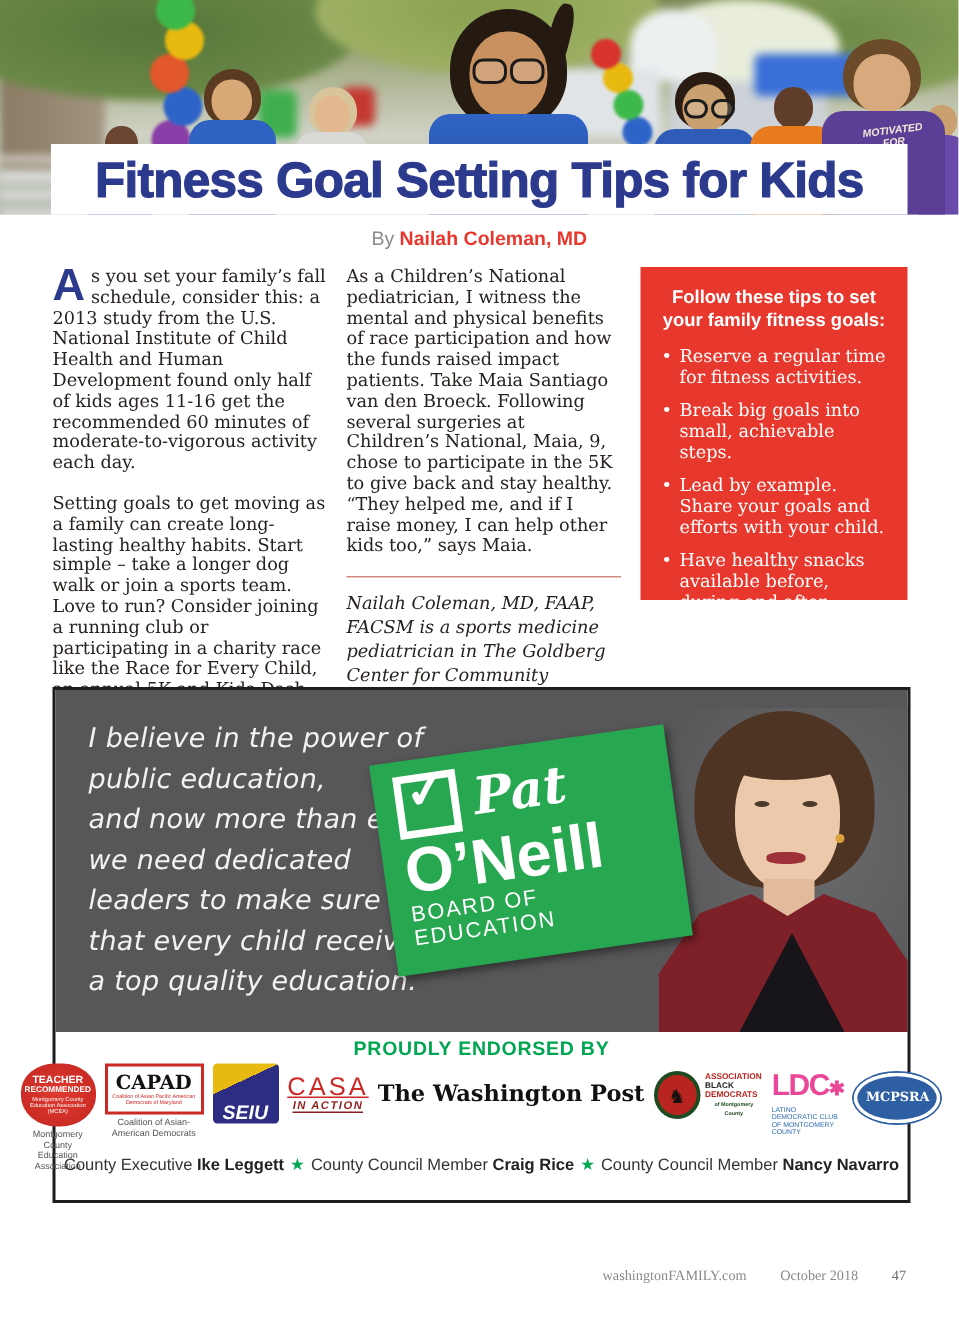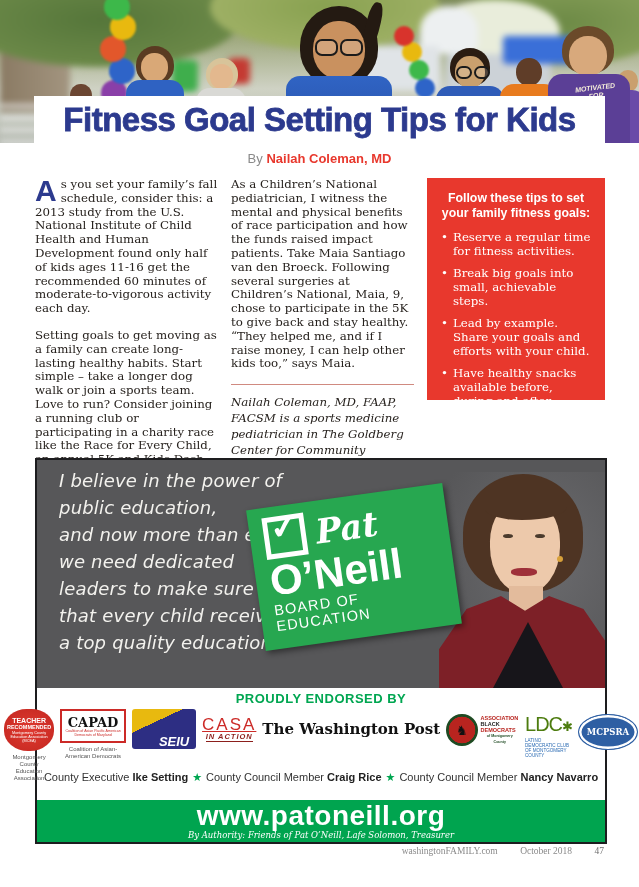--- a/index.html
+++ b/index.html
@@ -96,21 +96,21 @@
   .bio{font-style:italic;border-top:1px solid #d08a80;padding-top:9px;margin-top:15px;line-height:16px;}
 
   .tips{width:178px;flex:none;background:#e8382d;color:#ffffff;padding:13px 13px 15px 13px;box-sizing:border-box;height:222px;}
   .tips-title{font-family:"Liberation Sans",sans-serif;font-weight:bold;font-size:12.3px;line-height:15px;text-align:center;margin-bottom:9px;}
   .tip{position:relative;padding-left:13px;margin-bottom:8px;font-size:11.8px;line-height:14px;}
   .tip::before{content:"•";position:absolute;left:1px;top:0;}
 
   
   .ad{position:absolute;left:35px;top:458px;width:568px;border:2px solid #1d1d1f;background:#ffffff;}
   .ad-photo{position:relative;height:228px;background:#575759;overflow:hidden;}
-  .quote{position:absolute;left:22px;top:7px;color:#f3f2ee;font-family:"DejaVu Sans",cursive,sans-serif;
+  .quote{position:absolute;left:22px;top:19px;color:#f3f2ee;font-family:"DejaVu Sans",cursive,sans-serif;
     font-style:italic;font-size:18px;line-height:27px;letter-spacing:0.2px;}
   .w-wrap{position:absolute;right:0;bottom:0;width:160px;height:216px;}
   .w-wrap > div{position:absolute;}
   .w-bg{right:-10px;top:0;width:180px;height:216px;background:radial-gradient(ellipse at 60% 40%,#6b6b6e,#575759 75%);}
   .w-hair{top:2px;left:18px;width:120px;height:118px;background:#4e3423;border-radius:50% 50% 42% 42%;}
   .w-face{top:28px;left:45px;width:70px;height:94px;background:#edc9ab;border-radius:46% 46% 52% 52%;}
   .w-bangs{top:24px;left:40px;width:82px;height:24px;background:#4e3423;border-radius:0 0 55% 45%;}
   .w-eye{top:62px;width:10px;height:4px;background:#4a3a2c;border-radius:50%;}
   .e1{left:58px;} .e2{left:90px;}
   .w-lips{top:96px;left:66px;width:26px;height:8px;background:#9e3039;border-radius:40%;}
@@ -137,34 +137,34 @@
   .caption{font-size:6px;color:#555;line-height:7px;margin-top:3px;}
   .apple{width:50px;height:42px;background:radial-gradient(#e03a30,#c22620);border-radius:45% 45% 48% 48%;
     color:#fff;display:flex;flex-direction:column;align-items:center;justify-content:center;}
   .apple .a1{font-size:7px;font-weight:bold;line-height:7px;}
   .apple .a2{font-size:5.5px;font-weight:bold;line-height:6px;}
   .apple .a3{font-size:3.8px;line-height:4px;margin-top:1px;text-align:center;width:42px;}
   .capad-box{width:62px;height:30px;border:2px solid #cc2a27;display:flex;flex-direction:column;align-items:center;justify-content:center;background:#fff;}
   .capad-t{font-family:"DejaVu Serif",serif;font-weight:bold;font-size:13px;line-height:13px;color:#111;}
   .capad-s{font-size:3.6px;color:#cc2a27;line-height:4px;text-align:center;}
   .seiu{width:44px;height:40px;background:linear-gradient(155deg,#e8b90f 0 34%,#2d2e83 34%);border-radius:3px;
-    display:flex;align-items:flex-end;justify-content:center;padding-left:20px;}
+    display:flex;align-items:flex-end;justify-content:center;}
   .seiu span{color:#fff;font-weight:bold;font-style:italic;font-size:13px;line-height:15px;}
   .casa{margin-top:8px;}
   .casa-t{color:#cc2a27;font-size:17px;letter-spacing:2px;line-height:15px;font-family:"Liberation Sans",sans-serif;text-decoration:underline;}
   .casa-s{color:#8c1f1c;font-weight:bold;font-style:italic;font-size:7.5px;border-bottom:1.5px solid #8c1f1c;letter-spacing:1px;}
   .wapo{font-family:"DejaVu Serif",serif;font-weight:bold;font-size:15px;color:#111;margin-top:11px;white-space:nowrap;}
   .abd{flex-direction:row;gap:3px;margin-top:5px;align-items:center;}
   .abd-circle{width:32px;height:32px;border-radius:50%;background:radial-gradient(#b8241f 58%,#1e4a22 60%);
     display:flex;align-items:center;justify-content:center;color:#111;font-size:13px;}
   .abd-txt{display:flex;flex-direction:column;align-items:flex-start;}
   .abd-txt span{font-size:5.5px;line-height:6px;font-weight:bold;}
   .abd1,.abd3{color:#b8241f;} .abd2{color:#222;} .abd4{color:#1e4a22;font-size:3.6px !important;}
   .ldc{margin-top:6px;}
-  .ldc-t{color:#4d7c0f;font-weight:normal;font-size:20px;line-height:19px;letter-spacing:-1px;}
+  .ldc-t{color:#ec4899;font-weight:bold;font-size:20px;line-height:19px;letter-spacing:-1px;}
   .ldc-t i{font-style:normal;font-size:13px;}
   .ldc-s{color:#2e6db4;font-size:4.6px;line-height:5px;margin-top:2px;text-align:left;}
   .mcpsra{width:58px;height:34px;background:#2e5fa3;border-radius:50%;border:1.5px solid #2e5fa3;
     box-shadow:inset 0 0 0 2.5px #fff;display:flex;align-items:center;justify-content:center;margin-top:5px;}
   .mcpsra span{color:#fff;font-family:"DejaVu Serif",serif;font-size:8.5px;font-weight:bold;text-align:center;}
 
   .endorser-lines{margin-top:5px;font-family:"Liberation Sans",sans-serif;font-size:11px;color:#333;line-height:15px;}
   .endorser-lines b{color:#222;}
   .star{color:#00a651;margin:0 4px;}
   .star::before{content:"★";}
@@ -370,28 +370,24 @@
       </div>
       <div class="logo">
         <div class="mcpsra">
             <span>MCPSRA</span>
           </div>
       </div>
     </div>
 
     <div class="endorser-lines">
       <div>
-        <span>County Executive </span><b>Ike Setting</b><span class="star"></span><span>County Council Member </span><b>Craig Rice</b><span class="star"></span><span>County Council Member </span><b>Nancy Navarro</b>
-      </div>
-    </div>
-  </div>
-
-  <div class="green-bar">
-    <div class="website">www.patoneill.org</div>
-    <div class="authority">By Authority:  Friends of Pat O’Neill, Lafe Solomon, Treasurer</div>
-  </div>
+        <span>County Executive </span><b>Ike Leggett</b><span class="star"></span><span>County Council Member </span><b>Craig Rice</b><span class="star"></span><span>County Council Member </span><b>Nancy Navarro</b>
+      </div>
+    </div>
+  </div>
+
 </div>
 
 <div class="page-footer">
   <span style="margin-left:0">washingtonFAMILY.com</span>
   <span>October 2018</span>
   <span class="pf-page">47</span>
 </div>
 
 </body></html>

